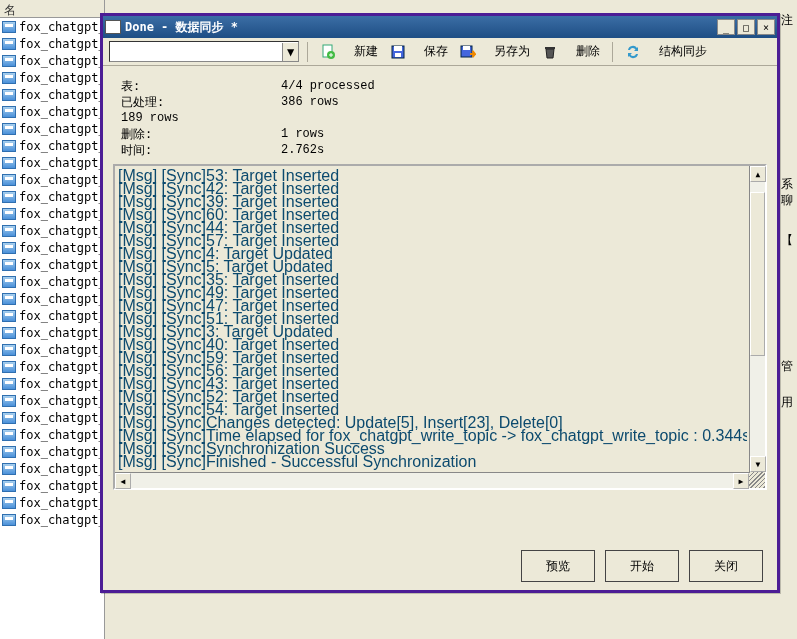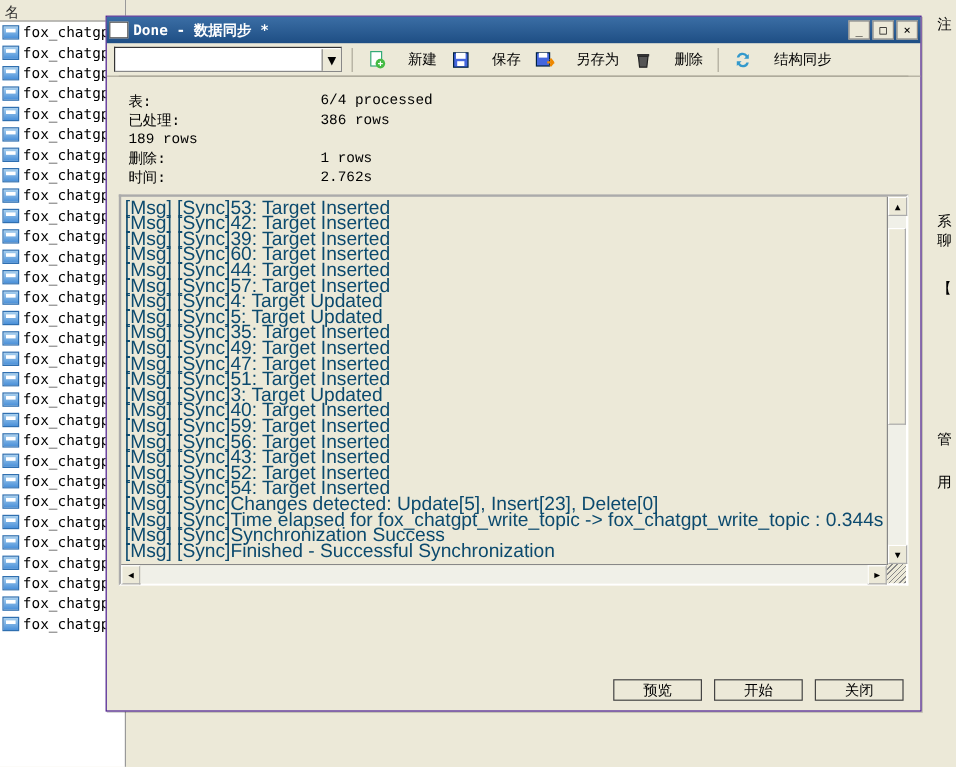--- a/index.html
+++ b/index.html
@@ -7,21 +7,21 @@
   
   
   .sidebar { position: absolute; left: 0; top: 0; width: 105px; height: 639px; background: #fff; border-right: 1px solid #999; }
   .sidebar-header { height: 18px; background: #ece9d8; border-bottom: 1px solid #999; padding: 2px 4px; color: #333; }
   .side-item { display: flex; align-items: center; height: 17px; padding: 0 2px; white-space: nowrap; overflow: hidden; }
   .side-icon { width: 14px; height: 12px; background: linear-gradient(#a7cfee,#4a90d9); border: 1px solid #2f6fb0; margin-right: 3px; flex-shrink: 0; position: relative; }
   .side-icon::after { content:""; position:absolute; top:2px; left:2px; right:2px; height:3px; background:#fff; }
   .side-label { color: #000; }
   
   
-  .window { position: absolute; left: 88px; top: 13px; width: 680px; height: 580px; background: #ece9d8; border: 1px solid #4c1d95; box-shadow: 1px 1px 0 rgba(0,0,0,.2); }
+  .window { position: absolute; left: 100px; top: 13px; width: 680px; height: 580px; background: #ece9d8; border: 3px solid #4c1d95; box-shadow: 1px 1px 0 rgba(0,0,0,.2); }
   .titlebar { height: 22px; background: linear-gradient(#3b6ea5,#1e4e84); display: flex; align-items: center; padding: 0 2px; }
   .title-icon { width: 16px; height: 14px; background: #fff; border: 1px solid #555; margin-right: 4px; }
   .title-text { color: #fff; flex: 1; font-weight: bold; }
   .winbtn { width: 18px; height: 16px; background: #ece9d8; border: 1px solid #888; margin-left: 2px; display: flex; align-items: center; justify-content: center; font-family: monospace; font-size: 10px; }
   
   .toolbar { height: 28px; display: flex; align-items: center; padding: 2px 6px; gap: 4px; border-bottom: 1px solid #aca899; }
   .combo { width: 190px; height: 21px; background: #fff; border: 1px inset #888; display: flex; align-items: center; }
   .combo-btn { width: 16px; height: 18px; background: #ece9d8; border-left: 1px solid #888; margin-left: auto; display:flex; align-items:center; justify-content:center; }
   .tbtn { display: flex; align-items: center; gap: 18px; padding: 2px 4px; }
   .ticon { width: 16px; height: 16px; flex-shrink: 0; }
@@ -41,21 +41,21 @@
   .log-wrap { position: relative; margin: 6px 0 0 0; height: 326px; border: 2px inset #fff; background: #ece9d8; }
   .log { position: absolute; left: 2px; top: 2px; right: 18px; bottom: 18px; overflow: hidden; font-family: Liberation Sans, sans-serif; font-size: 16px; line-height: 13px; white-space: pre; color: #0c4a6e; padding: 1px; }
   .vscroll { position: absolute; right: 0; top: 0; bottom: 16px; width: 16px; background: #ece9d8; border-left: 1px solid #888; display:flex; flex-direction:column; }
   .hscroll { position:absolute; left:0; right:16px; bottom:0; height:16px; background:#ece9d8; border-top:1px solid #888; display:flex; }
   .sbtn { width:16px; height:16px; background:#ece9d8; border:1px outset #fff; display:flex; align-items:center; justify-content:center; font-size:8px; }
   .strack { flex:1; background:#f0f0e8; }
   .sthumb { background:#ece9d8; border:1px outset #fff; }
   .sizegrip { position:absolute; right:0; bottom:0; width:16px; height:16px; background: repeating-linear-gradient(135deg,#888 0 1px, transparent 1px 3px); }
   
   .buttonbar { position:absolute; bottom:8px; right:14px; display:flex; gap:10px; }
-  .btn { width: 74px; height: 18px; background:#ece9d8; border:1px solid #444; display:flex; align-items:center; justify-content:center; }
+  .btn { width: 74px; height: 32px; background:#ece9d8; border:1px solid #444; display:flex; align-items:center; justify-content:center; }
   
   
   .edge-text { position:absolute; right:0; color:#000; width:16px; }
 </style>
 </head>
 <body>
 
 <div class="sidebar">
   <div class="sidebar-header">名</div>
   <div id="side-items">
@@ -243,21 +243,21 @@
       <span>结构同步</span>
     </div>
   </div>
 
   <div class="tab-underline"></div>
 
   <div class="content">
     <div class="stats">
       <div class="stat-row">
           <span class="stat-label">表:</span>
-          <span class="stat-value">6/4 processed</span>
+          <span class="stat-value">4/4 processed</span>
         </div>
       <div class="stat-row">
           <span class="stat-label">已处理:</span>
           <span class="stat-value">386 rows</span>
         </div>
       <div class="stat-row">
           <span class="stat-value">189 rows</span>
         </div>
       <div class="stat-row">
           <span class="stat-label">删除:</span>

